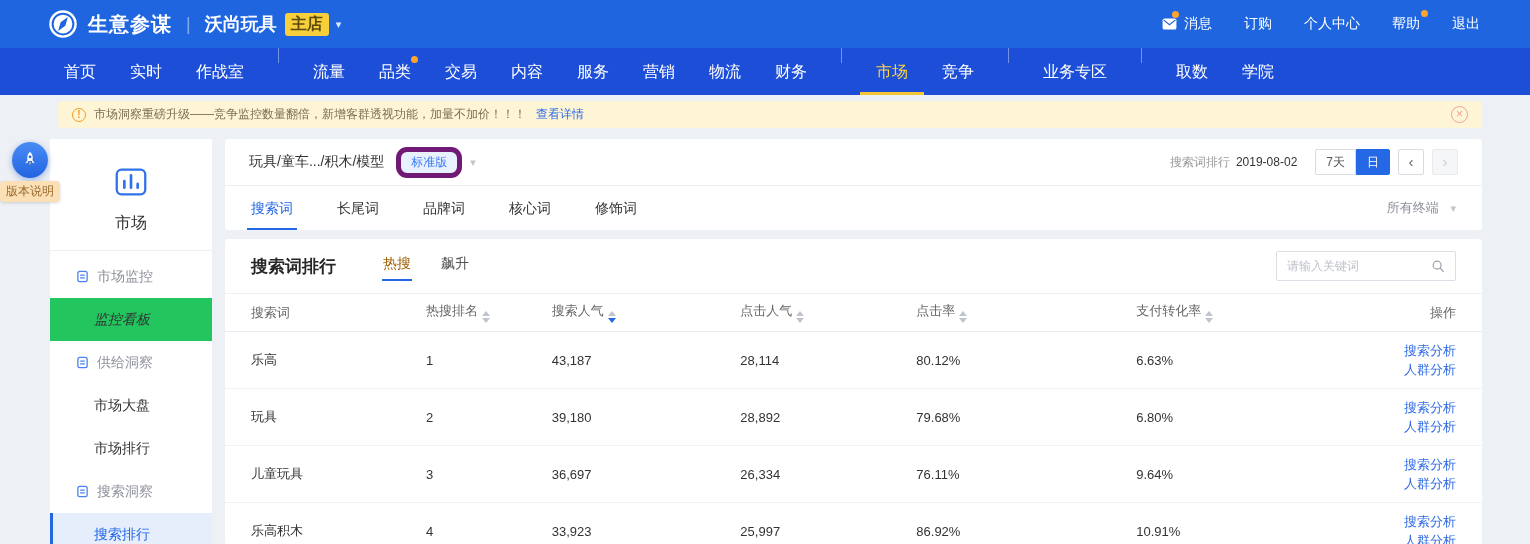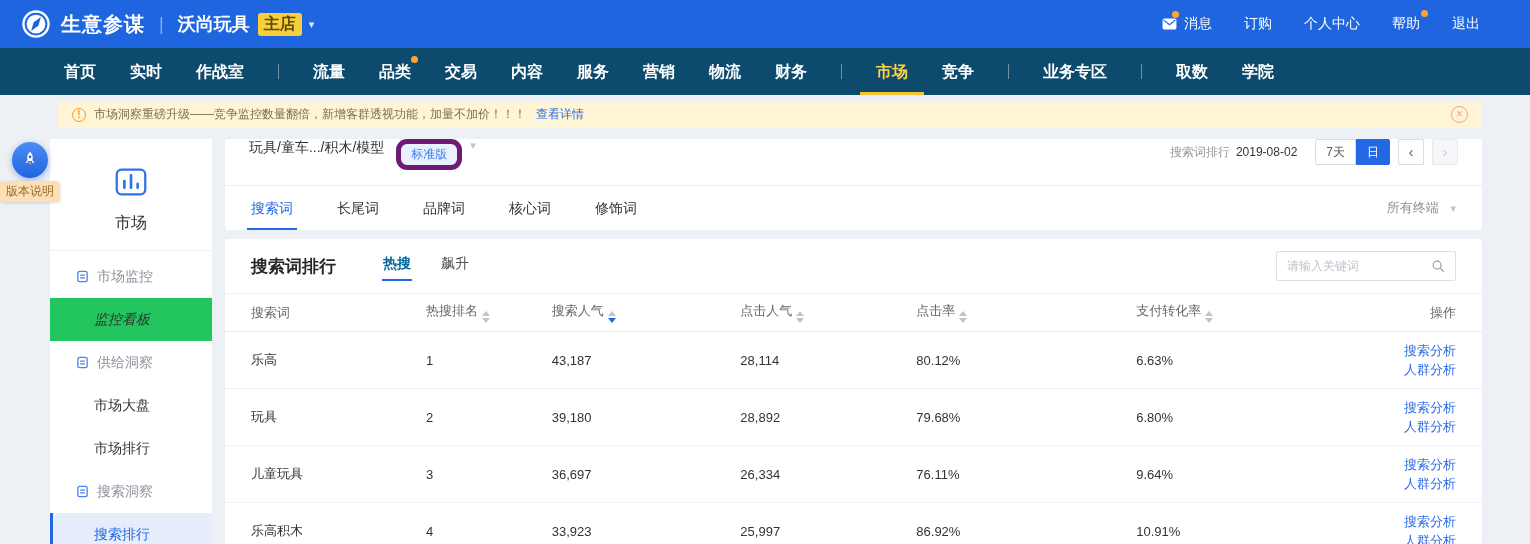--- a/index.html
+++ b/index.html
@@ -1,38 +1,38 @@
 <!DOCTYPE html>
 <html><head>
 <meta charset="utf-8">
 <style>
   * { margin:0; padding:0; box-sizing:border-box; }
   html,body { width:1530px; height:544px; overflow:hidden; background:#edf0f4;
     font-family:"Liberation Sans","DejaVu Sans",sans-serif; }
 
   
   .topbar { height:48px; background:#1e65df; display:flex; align-items:center;
-    padding:0 50px 0 21px; color:#fff; }
+    padding:0 50px 0 48px; color:#fff; }
   .logo-wrap { display:flex; align-items:center; cursor:pointer; }
   .brand { font-size:20px; font-weight:bold; margin-left:10px; letter-spacing:1px; }
   .brand-sep { margin:0 14px; color:rgba(255,255,255,.45); font-size:18px; font-weight:200; }
   .shop { display:flex; align-items:center; cursor:pointer; }
   .shop-name { font-size:18px; font-weight:bold; }
   .shop-badge { background:#f6cf3a; color:#5b4a0c; font-size:16px; padding:1px 6px;
     border-radius:3px; margin-left:8px; font-weight:bold; }
   .w-caret { margin-left:7px; font-size:11px; color:rgba(255,255,255,.85); }
   .topbar-right { margin-left:auto; display:flex; align-items:center; gap:32px; font-size:14px; }
   .top-item { position:relative; display:flex; align-items:center; gap:7px; cursor:pointer; }
   .ndot { position:absolute; top:-5px; right:-8px; width:7px; height:7px;
     background:#ffa42e; border-radius:50%; }
   .ndot.on-icon { left:10px; right:auto; top:-4px; }
 
   
-  .nav { height:47px; background:#0c4a6e; display:flex; align-items:center;
-    padding:0 48px 0 64px; color:#fff;font-weight:bold; }
+  .nav { height:47px; background:#1d4ed8; display:flex; 
+    padding:0 48px 0 64px; color:#fff; }
   .nav-item { font-size:16px; margin-right:34px; height:47px; line-height:47px;
     position:relative; cursor:pointer; white-space:nowrap; }
   .nav-item.active { color:#fbd24a; }
   .nav-item.active::after { content:""; position:absolute; left:-16px; right:-16px;
     bottom:0; height:3px; background:#f5c534; }
   .nav-item .ndot { top:8px; right:-7px; }
   .nav-sep { width:1px; height:15px; background:rgba(255,255,255,.4); margin:0 34px 0 0; }
 
   
   .notice { margin:6px 48px 0 58px; height:27px; background:#fdf5d6; border-radius:3px;
@@ -68,21 +68,21 @@
   .side-item { padding-left:44px; color:#333; }
   .side-item.hl { background:#22c55e;font-style:italic; }
   .side-item.active { background:#e6eefb; color:#2367e4; border-left:3px solid #2367e4;
     padding-left:41px; }
 
   
   .main { flex:1; display:flex; flex-direction:column; gap:9px; min-width:0; }
   .card { background:#fff; border-radius:3px; }
 
   
-  .toolbar { height:46px; display:flex; align-items:flex-start; padding:0 24px; }
+  .toolbar { height:46px; display:flex; align-items:center; padding:0 24px; }
   .category { font-size:14px; color:#333; }
   .version-tag { margin-left:12px; font-size:12px; color:#3d7ef0; background:#e9f1ff;
     border:5px solid #701a75; border-radius:11px; padding:2px 10px; }
   .g-caret { margin-left:8px; color:#c0c4cc; font-size:11px; }
   .toolbar-right { margin-left:auto; display:flex; align-items:center; }
   .stat-label { font-size:12px; color:#999; }
   .stat-date { font-size:12px; color:#333; margin-left:6px; }
   .seg { display:flex; margin-left:18px; }
   .seg-btn { height:26px; line-height:24px; padding:0 10px; font-size:12px;
     border:1px solid #d9dce3; color:#555; background:#fff; border-radius:2px 0 0 2px;
@@ -103,21 +103,21 @@
   .wtab.active::after { content:""; position:absolute; left:-4px; right:-4px; bottom:0;
     height:2px; background:#2468e5; }
   .terminal { margin-left:auto; font-size:13px; color:#8a8f99; cursor:pointer; }
 
   
   .card2 { flex:1; display:flex; flex-direction:column; overflow:hidden; }
   .rank-header { height:54px; display:flex; align-items:center; padding:0 26px; flex-shrink:0; }
   .rank-title { font-size:17px; font-weight:bold; color:#262626; }
   .rank-tabs { display:flex; gap:28px; margin-left:46px; }
   .rtab { font-size:14px; color:#555; padding:3px 1px 6px; cursor:pointer; }
-  .rtab.active { color:#0369a1; border-bottom:2px solid #2468e5;font-weight:bold; }
+  .rtab.active { color:#a16207; border-bottom:2px solid #2468e5; }
   .search-box { margin-left:auto; width:180px; height:30px; border:1px solid #dcdfe5;
     border-radius:2px; display:flex; align-items:center; padding:0 10px; background:#fff; }
   .search-box input { border:none; outline:none; flex:1; font-size:12px; color:#333;
     font-family:inherit; min-width:0; }
   .search-box input::placeholder { color:#bfc3cc; }
 
   
   table { width:100%; border-collapse:collapse; table-layout:fixed; }
   thead th { height:38px; font-weight:normal; font-size:13px; color:#666;
     border-top:1px solid #eef0f3; border-bottom:1px solid #e8ebef; }

